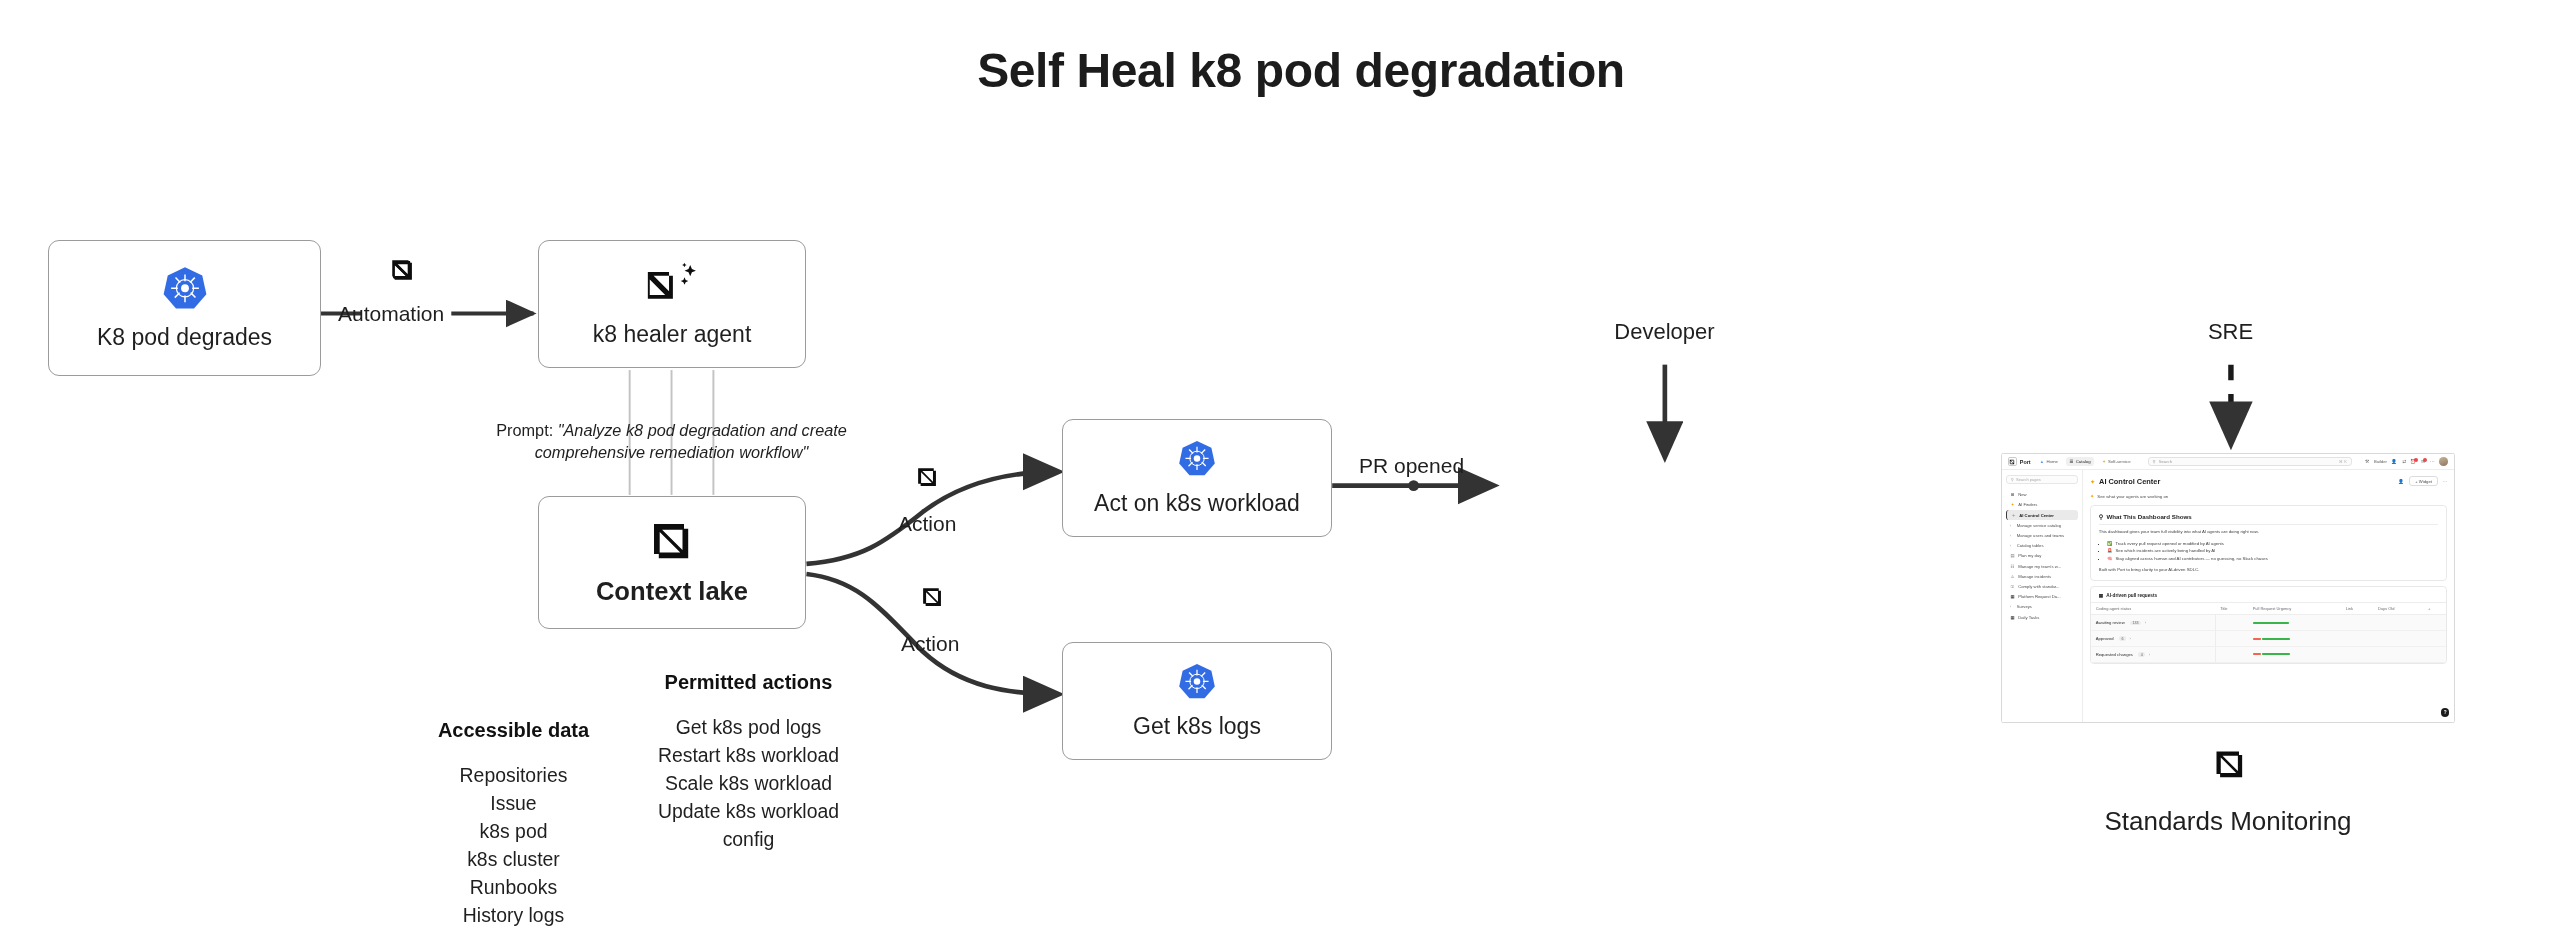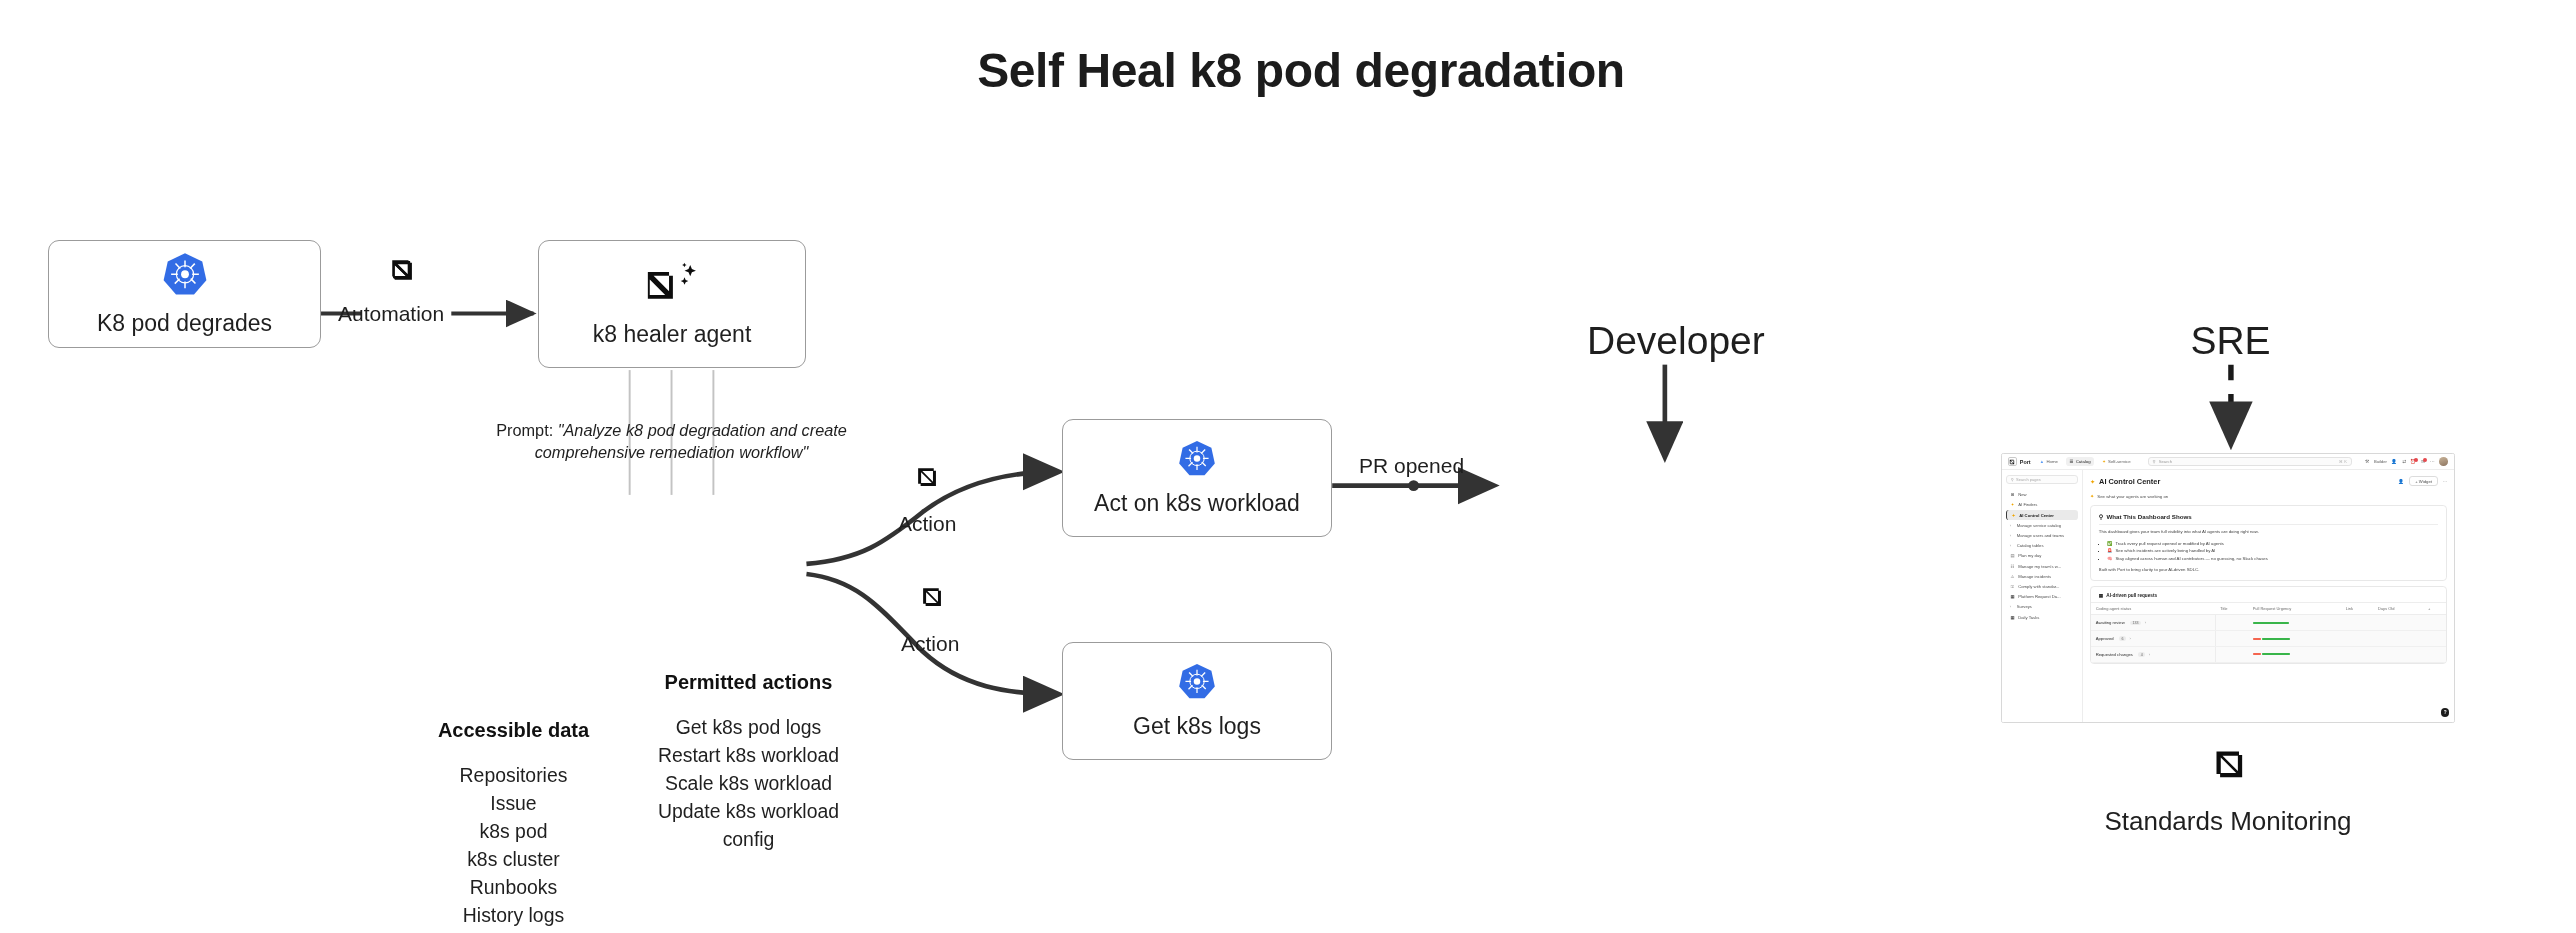--- a/index.html
+++ b/index.html
@@ -57,21 +57,21 @@
   
   .col { position: absolute; text-align: center; }
   .col h4 { font-size: 20px; font-weight: bold; color: #111; margin-bottom: 18.6px; white-space: nowrap;}
   .col ul { list-style: none; }
   .col li { font-size: 19.4px; line-height: 1.45; color: #1f1f1f; white-space: nowrap; }
   .col li.wrap { white-space: normal; }
 
   
   .persona {
     position: absolute;
-    font-size: 39px; color: #1f1f1f; white-space: nowrap; text-align: center;
+    font-size: 22px; color: #1f1f1f; white-space: nowrap; text-align: center;
   }
 
   
   .merge-btn {
     position: absolute;
     display: flex; align-items: stretch;
     border-radius: 7.8px; overflow: hidden;
     background: #1f7a35;
   }
   .merge-main {
@@ -255,21 +255,21 @@
     <path d="M1040 740 C 1110 748, 1140 790, 1190 840 C 1240 886, 1300 895, 1364 895" fill="none" stroke="#333" stroke-width="6" marker-end="url(#ah2)"></path>
 
     <line x1="1718" y1="626" x2="1925" y2="626" stroke="#333" stroke-width="6" marker-end="url(#ah2)"></line>
     <circle cx="1823" cy="626" r="7" fill="#333"></circle>
 
     <line x1="2147" y1="470" x2="2147" y2="588" stroke="#333" stroke-width="6" marker-end="url(#ah2)"></line>
 
     <line x1="2877" y1="470" x2="2877" y2="570" stroke="#1a1a1a" stroke-width="7" stroke-dasharray="20 18" marker-end="url(#ah2)"></line>
   </svg>
 
-  <div class="node" style="left:48px; top:240px; width:273px; height:108px;">
+  <div class="node" style="left:48px; top:240px; width:273px; height:136px;">
     <div class="node-icon">
       <svg width="48" height="48" viewBox="0 0 64 64" aria-hidden="true">
         <path d="M32 3 L55 14 L60.5 39 L44 58 H20 L3.5 39 L9 14 Z" fill="#326CE5"></path>
         <g fill="#ffffff">
           <circle cx="32" cy="31" r="5.2"></circle>
           <path d="M31 12.5h2v9h-2z"></path>
           <path d="M31 40.5h2v9h-2z"></path>
           <path d="M13.5 30h9v2h-9z"></path>
           <path d="M41.5 30h9v2h-9z"></path>
           <path d="M18.6 17.4l1.5-1.4 6.3 6.5-1.4 1.4z"></path>
@@ -306,20 +306,28 @@
       </svg>
     </div>
     <div class="node-label">k8 healer agent</div>
   </div>
 
   <div class="prompt" style="left:470px; top:419px;">
     <span>Prompt:</span>
     <span class="q">"Analyze k8 pod degradation and create comprehensive remediation workflow"</span>
   </div>
 
+  <div class="node" style="left:538px; top:496px; width:268px; height:133px;">
+    <div class="node-icon">
+      <svg width="48" height="48" viewBox="0 0 32 32">
+        <path d="M4 4h20v3.8H9.4L23 21.4V7.2h3.8v19.6H7.2V23h14.3L7.8 9.4V24H4z" fill="#0d0d0d"></path>
+      </svg>
+    </div>
+    <div class="node-label bold">Context lake</div>
+  </div>
 
   <div class="mini-glyph" style="left:915px; top:465px;">
     <svg width="25" height="25" viewBox="0 0 32 32">
       <path d="M4 4h20v3.8H9.4L23 21.4V7.2h3.8v19.6H7.2V23h14.3L7.8 9.4V24H4z" fill="#0d0d0d"></path>
     </svg>
   </div>
   <div class="edge-label" style="left:898px; top:512px;">Action</div>
 
   <div class="mini-glyph" style="left:920px; top:585px;">
     <svg width="25" height="25" viewBox="0 0 32 32">

